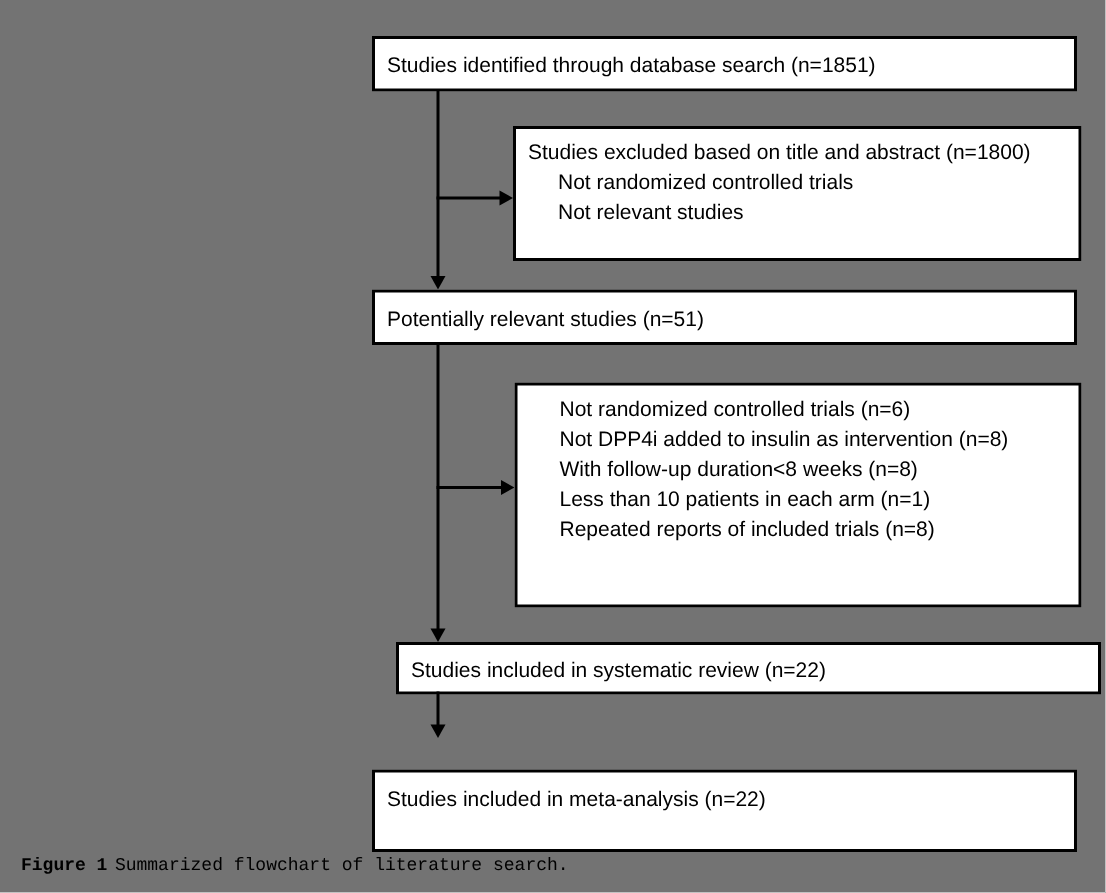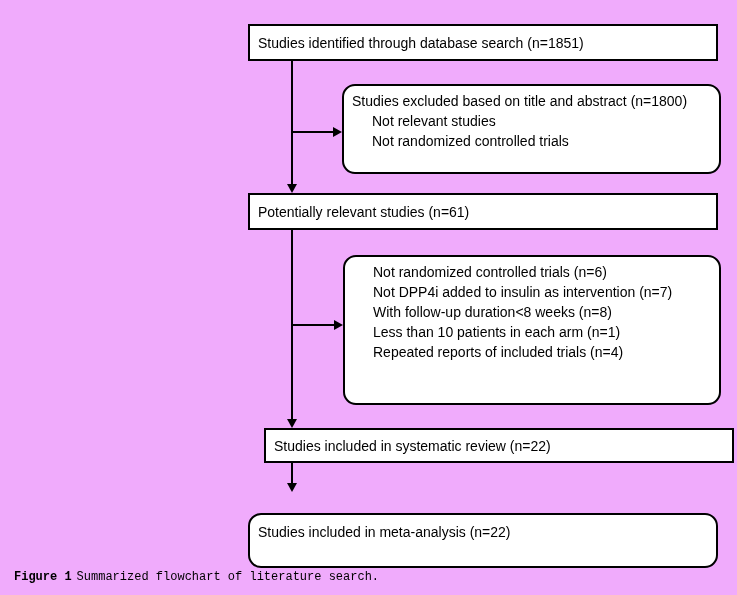--- a/index.html
+++ b/index.html
@@ -4,21 +4,21 @@
 <style>
   html, body {
     margin: 0;
     padding: 0;
     background: #ffffff;
   }
   .canvas {
     position: relative;
     width: 737px;
     height: 595px;
-    background: #f0abfc;
+    background: #737373;
     font-family: "Liberation Sans", "DejaVu Sans", sans-serif;
     color: #000000;
     overflow: hidden;
   }
   .box {
     position: absolute;
     border: 2px solid #000000;
     background: #ffffff;
     box-sizing: border-box;
     font-size: 14px;
@@ -28,21 +28,20 @@
     display: flex;
     align-items: center;
   }
   .box .title {
     padding-left: 8px;
     padding-right: 4px;
     white-space: nowrap;
   }
   .box.multi {
     padding-top: 5px;
-    border-radius: 13px;
   }
   .box .item {
     padding-left: 28px;
     white-space: nowrap;
   }
   .line {
     position: absolute;
     background: #000000;
   }
   .arrow-down {
@@ -85,40 +84,40 @@
   </div>
 
   <div class="line" style="left:291px; top:60px; width:2px; height:125px;"></div>
   <div class="arrow-down" style="left:287px; top:184px;"></div>
 
   <div class="line" style="left:291px; top:131px; width:43px; height:2px;"></div>
   <div class="arrow-right" style="left:333px; top:127px;"></div>
 
   <div class="box multi" style="left:342px; top:84px; width:379px; height:90px;">
     <div class="title">Studies excluded based on title and abstract (n=1800)</div>
+    <div class="item">Not randomized controlled trials</div>
     <div class="item">Not relevant studies</div>
-    <div class="item">Not randomized controlled trials</div>
   </div>
 
   <div class="box single" style="left:248px; top:193px; width:470px; height:37px;">
-    <div class="title">Potentially relevant studies (n=61)</div>
+    <div class="title">Potentially relevant studies (n=51)</div>
   </div>
 
   <div class="line" style="left:291px; top:229px; width:2px; height:191px;"></div>
   <div class="arrow-down" style="left:287px; top:419px;"></div>
 
   <div class="line" style="left:291px; top:324px; width:43px; height:2px;"></div>
   <div class="arrow-right" style="left:334px; top:320px;"></div>
 
   <div class="box multi" style="left:343px; top:255px; width:378px; height:150px;">
     <div class="item">Not randomized controlled trials (n=6)</div>
-    <div class="item">Not DPP4i added to insulin as intervention (n=7)</div>
+    <div class="item">Not DPP4i added to insulin as intervention (n=8)</div>
     <div class="item">With follow-up duration&lt;8 weeks (n=8)</div>
     <div class="item">Less than 10 patients in each arm (n=1)</div>
-    <div class="item">Repeated reports of included trials (n=4)</div>
+    <div class="item">Repeated reports of included trials (n=8)</div>
   </div>
 
   <div class="box single" style="left:264px; top:428px; width:470px; height:35px;">
     <div class="title">Studies included in systematic review (n=22)</div>
   </div>
 
   <div class="line" style="left:291px; top:461px; width:2px; height:23px;"></div>
   <div class="arrow-down" style="left:287px; top:483px;"></div>
 
   <div class="box multi" style="left:248px; top:492px; width:470px; height:55px; padding-top:7px;margin-top:21px;">

